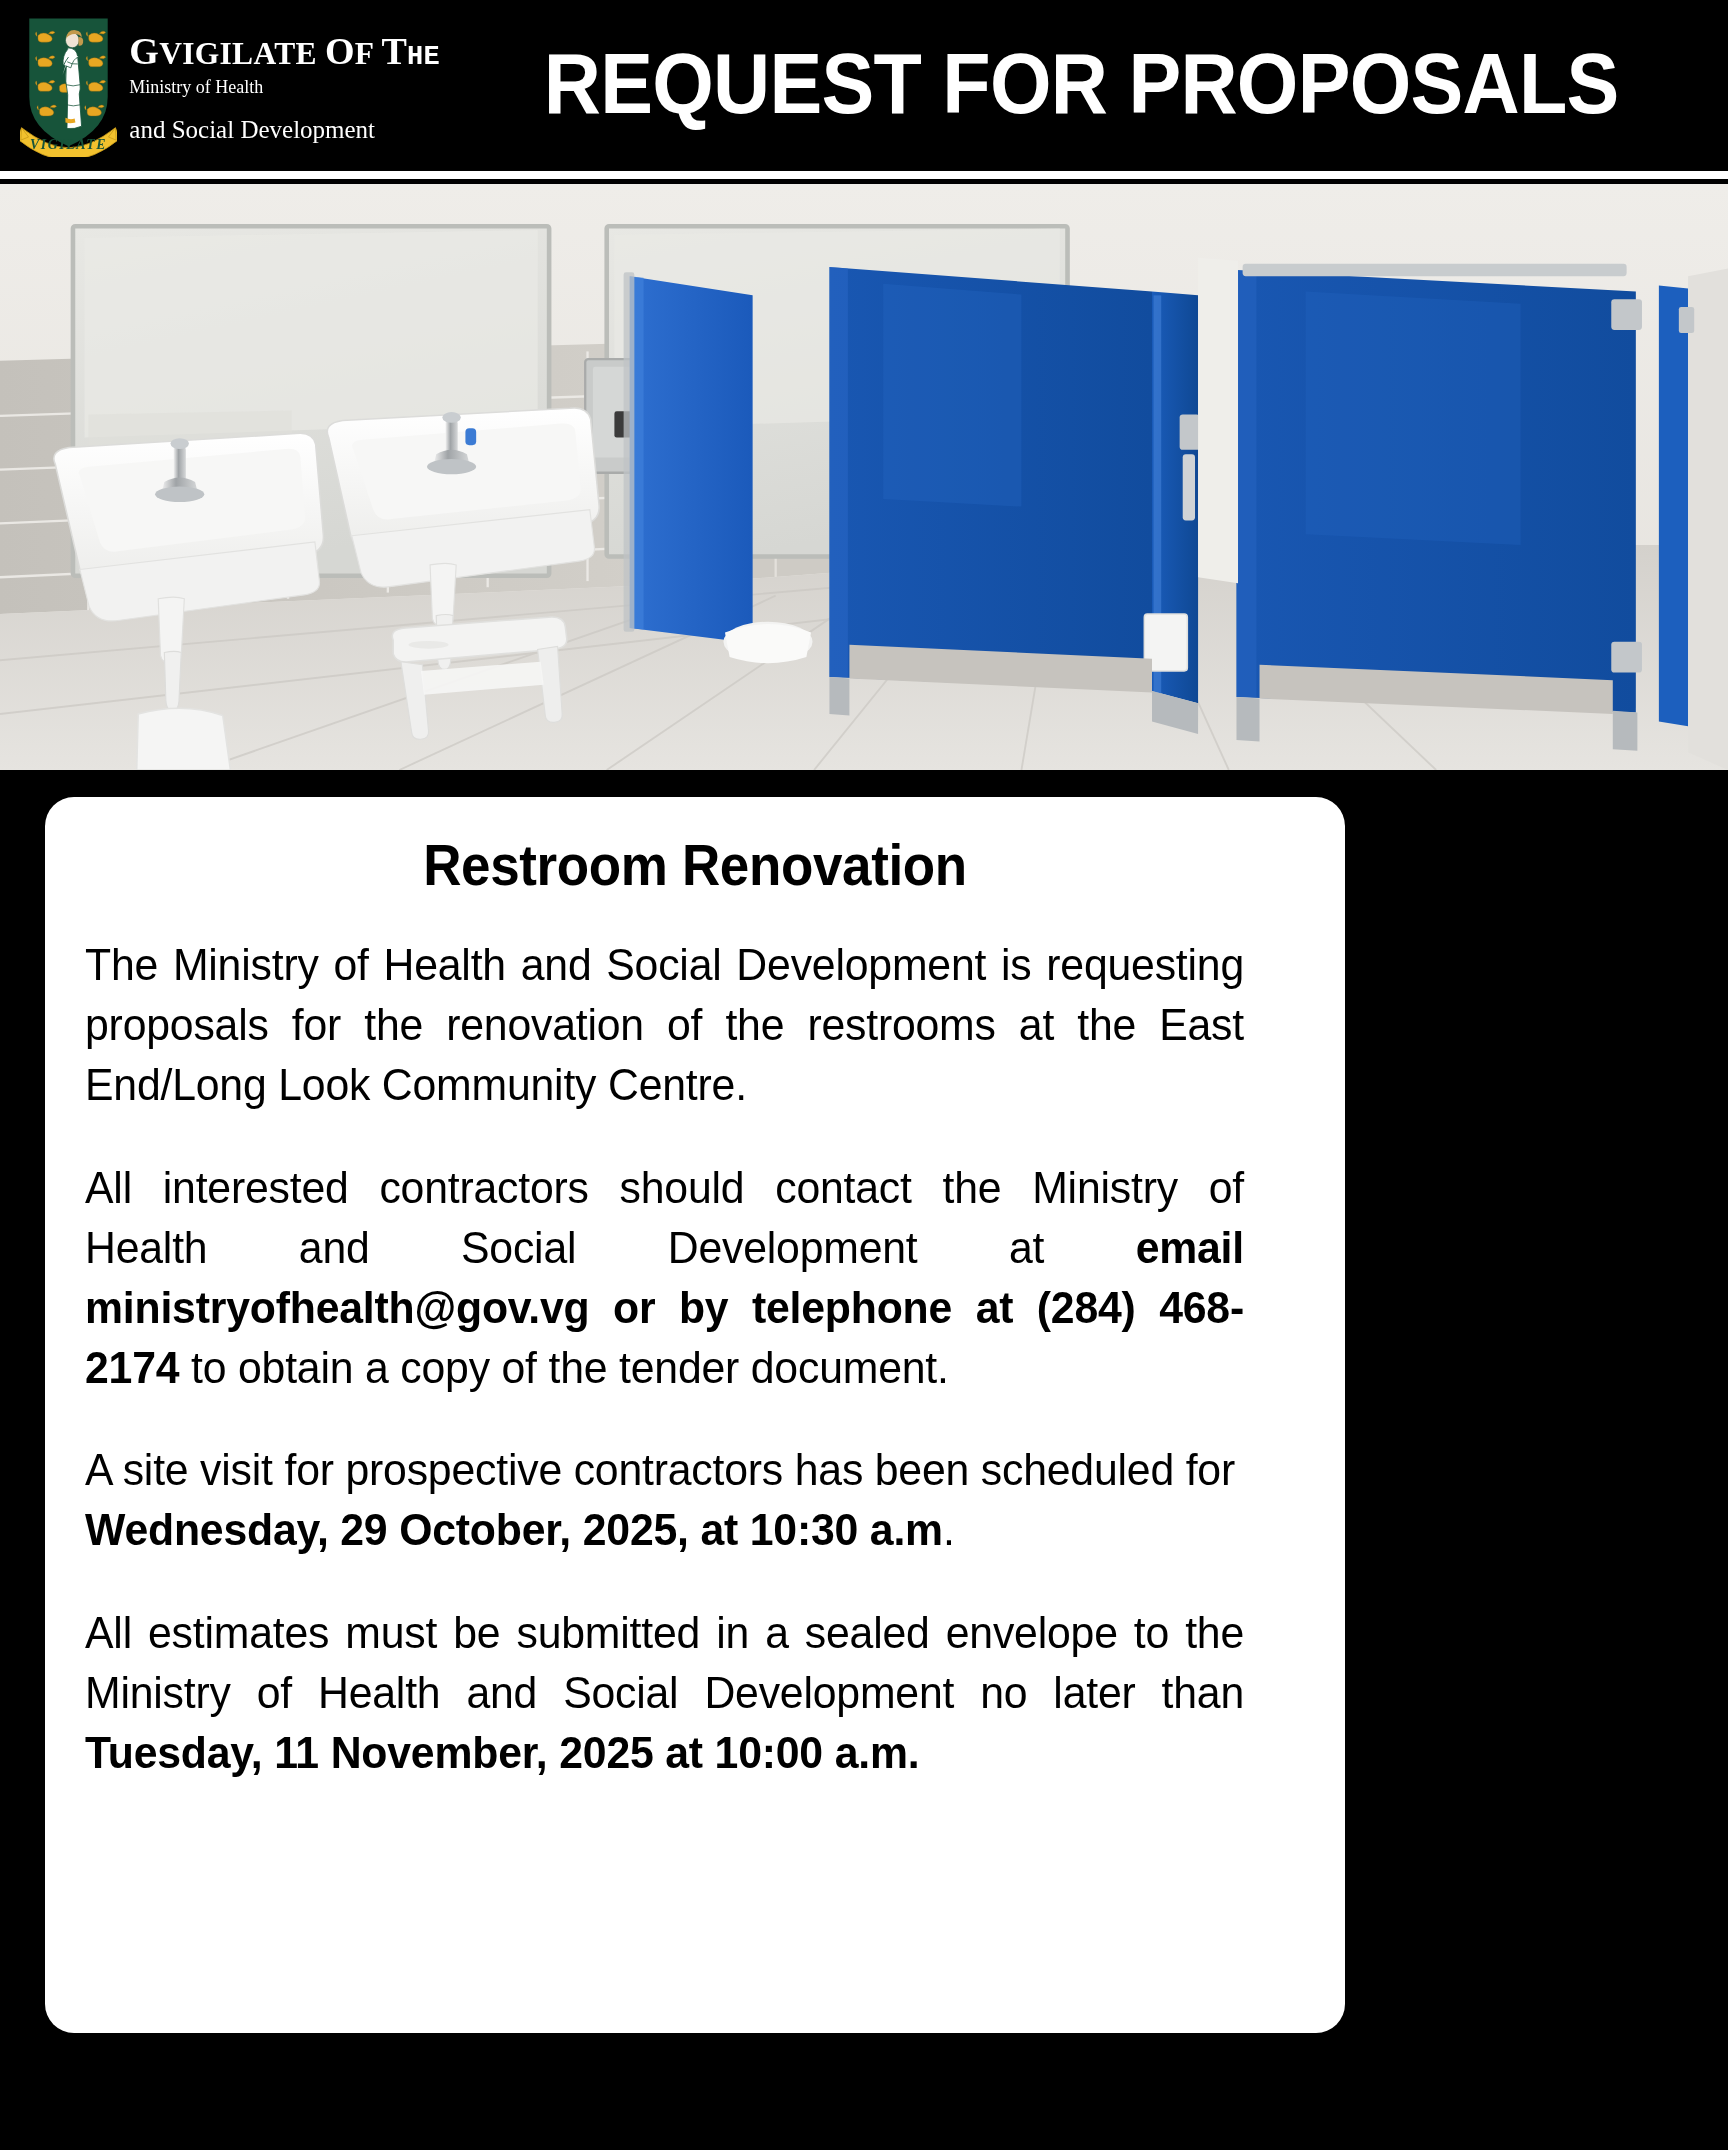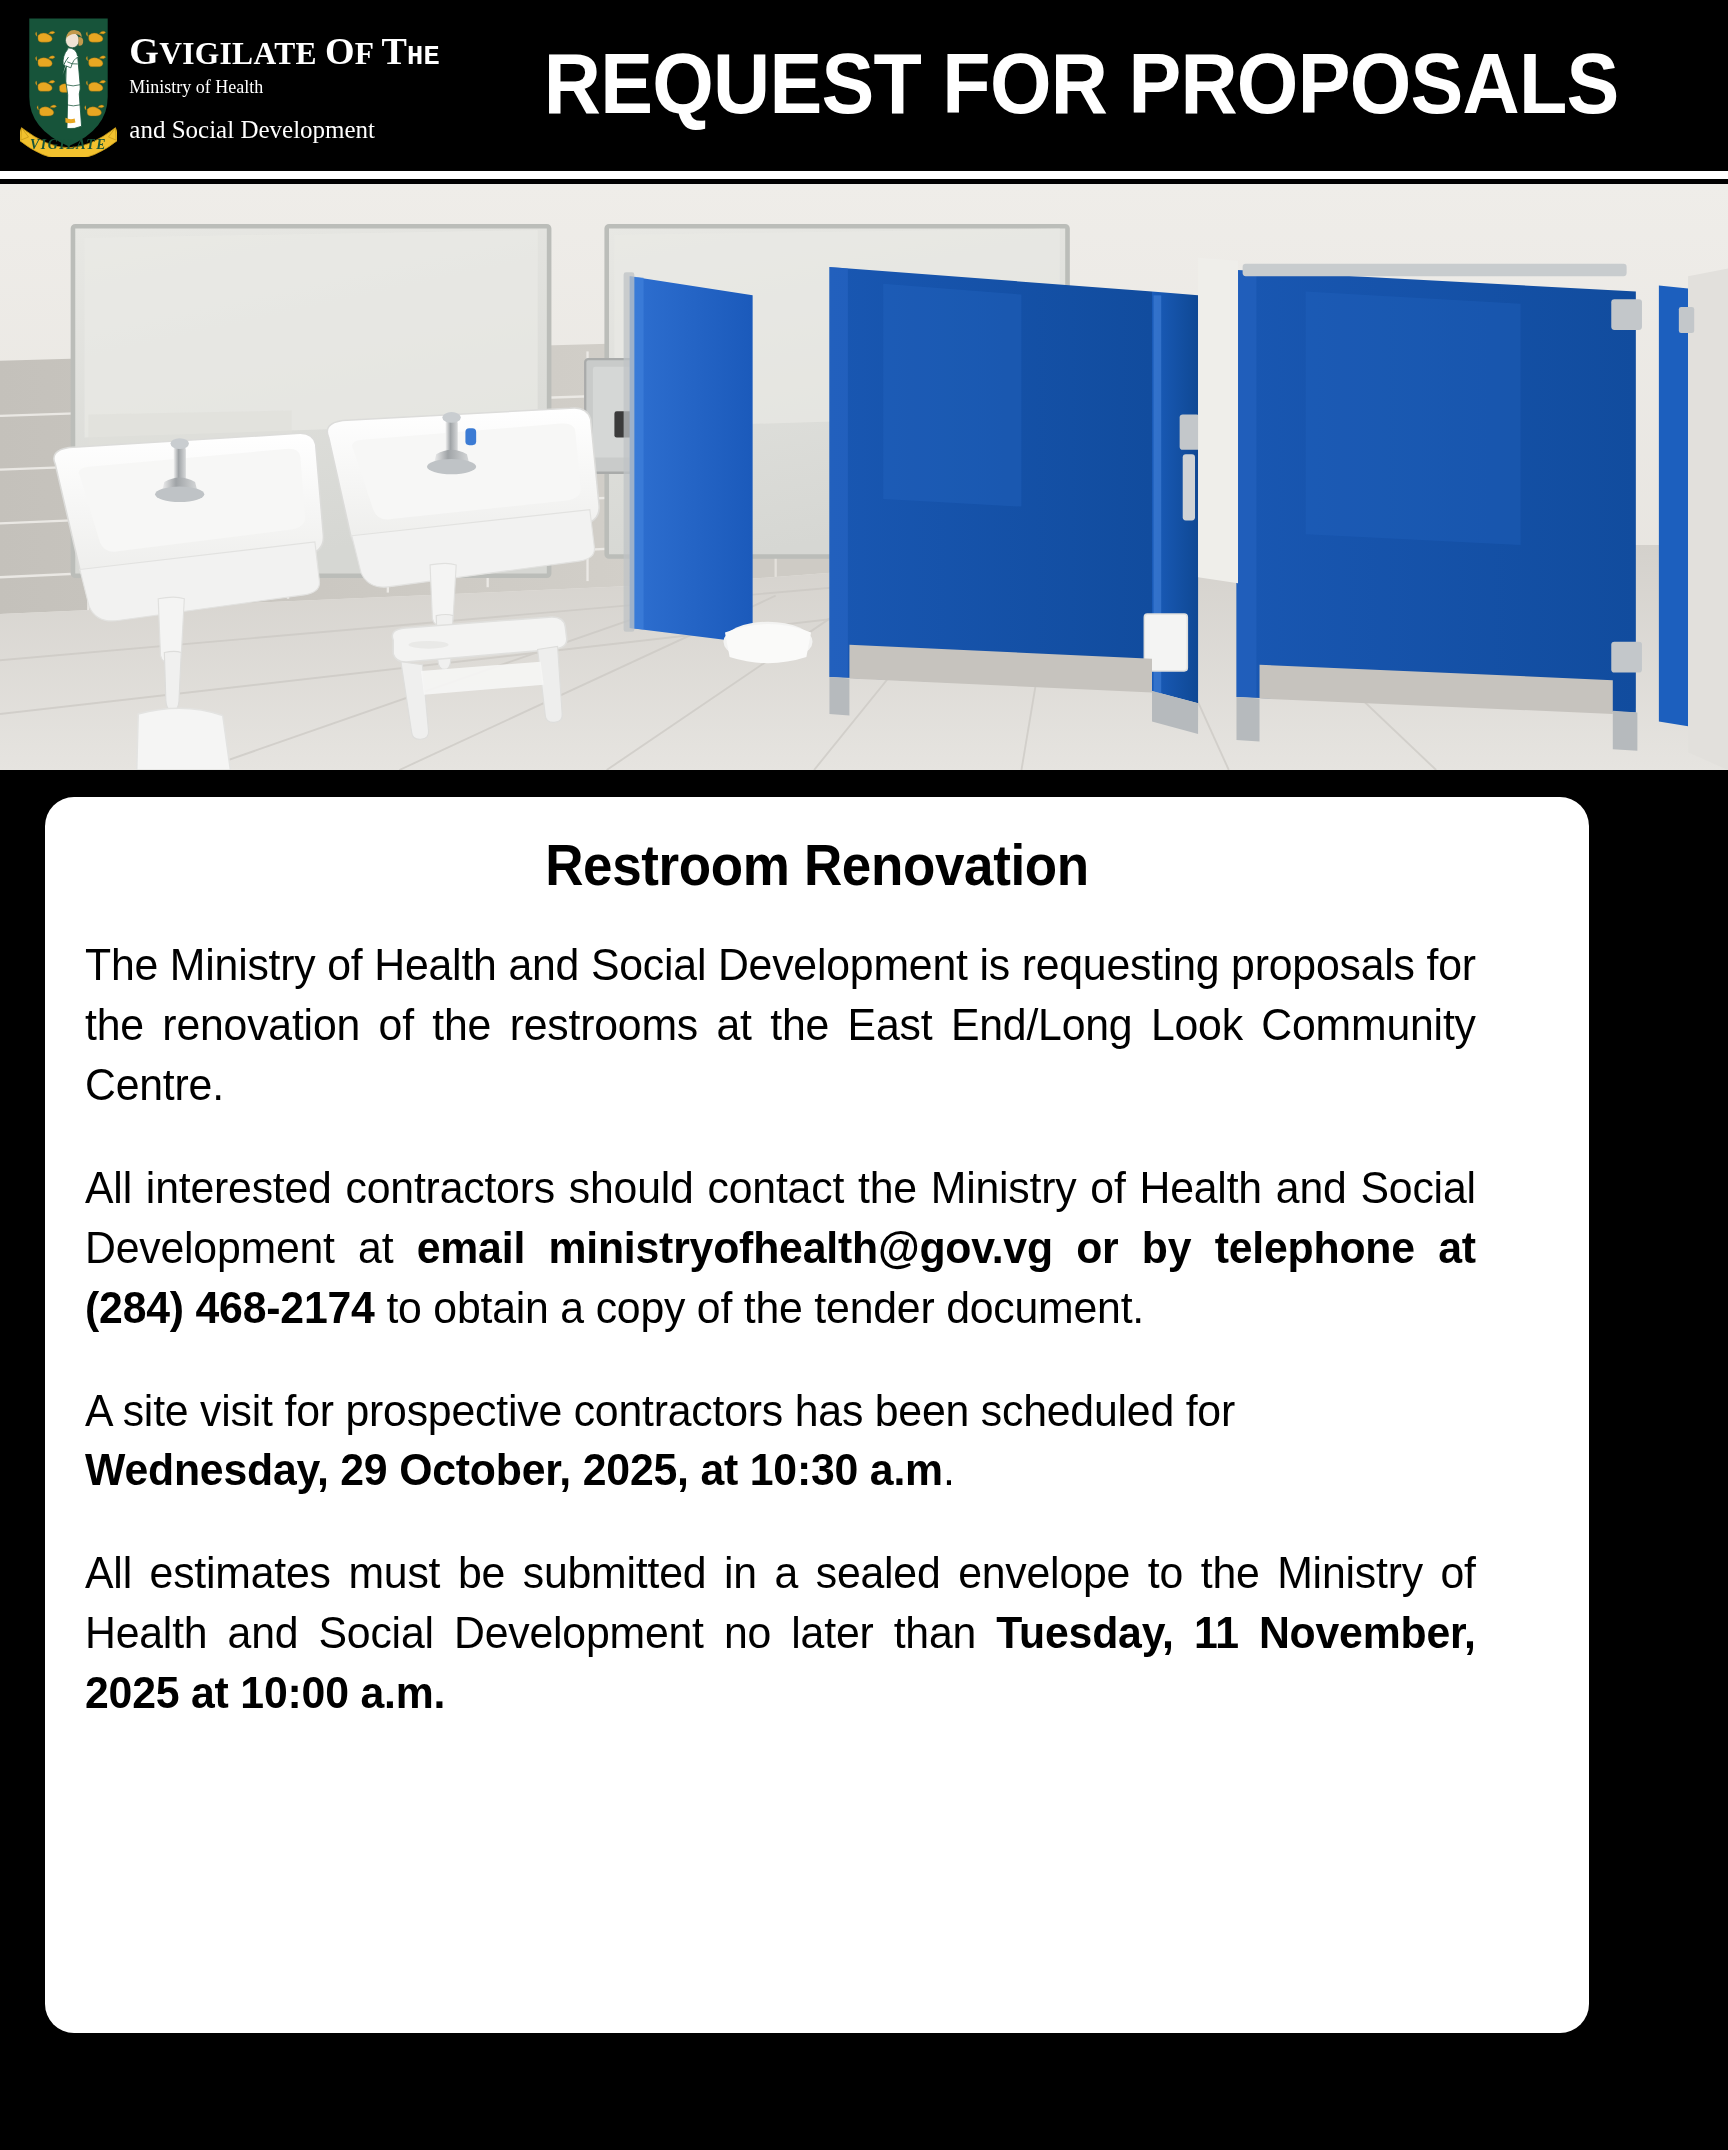--- a/index.html
+++ b/index.html
@@ -118,21 +118,21 @@
     overflow: hidden;
     background: #d8d6d2;
   }
   .photo svg { display: block; width: 1728px; height: 586px; }
 
   
   .card {
     position: absolute;
     left: 45px;
     top: 797px;
-    width: 1544px;
+    width: 1300px;
     height: 1236px;
     background: #ffffff;
     border-radius: 29px;
     box-sizing: border-box;
     padding: 34px 40px 31px 40px;
   }
 
   .card-title {
     text-align: center;
     font-family: "Liberation Sans Narrow", "Liberation Sans", sans-serif;

